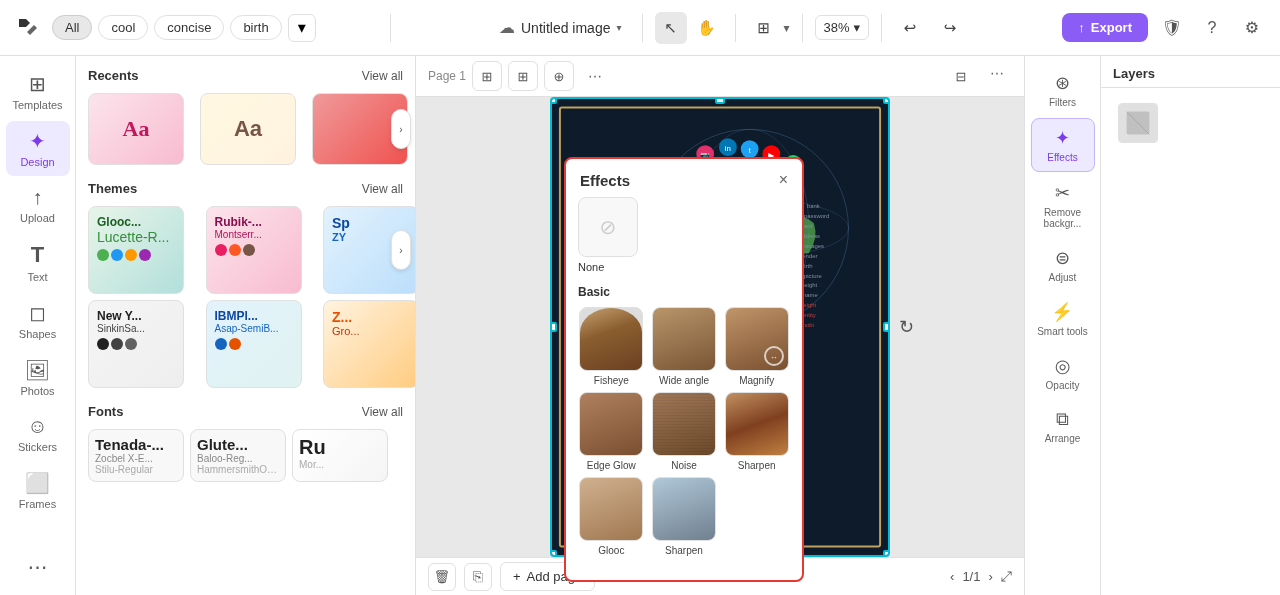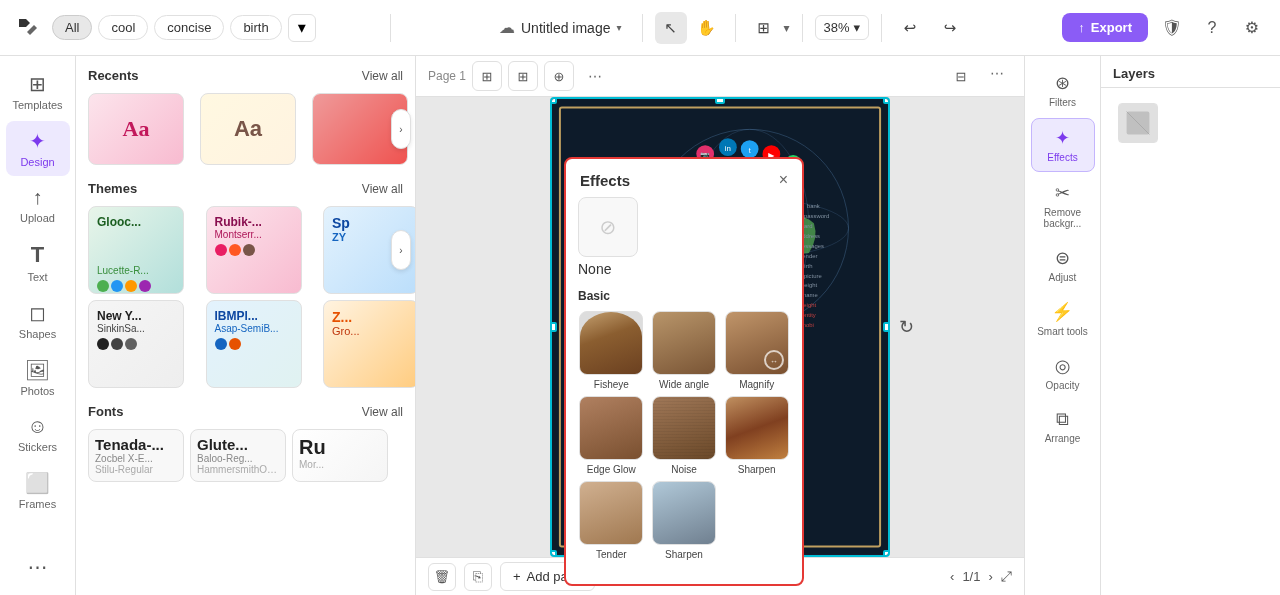--- a/index.html
+++ b/index.html
@@ -86,21 +86,21 @@
     .add-page-btn { display: flex; align-items: center; gap: 6px; padding: 6px 12px; border-radius: 6px; border: 1px solid #e0e0e0; background: #fff; cursor: pointer; font-size: 13px; color: #333; }
     .page-nav { margin-left: auto; display: flex; align-items: center; gap: 8px; font-size: 13px; color: #555; }
 
     
     .effects-panel { width: 240px; background: #fff; border: 2px solid #e53935; border-radius: 8px; position: absolute; top: 60px; right: 220px; z-index: 20; display: flex; flex-direction: column; overflow: hidden; }
     .effects-header { display: flex; align-items: center; justify-content: space-between; padding: 12px 14px 8px; }
     .effects-title { font-size: 15px; font-weight: 600; color: #333; }
     .effects-close { background: none; border: none; cursor: pointer; font-size: 16px; color: #666; }
     .effects-body { padding: 0 12px 12px; overflow-y: auto; flex: 1; }
     .effects-none-card { width: 60px; height: 60px; border: 1px solid #e0e0e0; border-radius: 8px; display: flex; align-items: center; justify-content: center; margin-bottom: 4px; cursor: pointer; background: #f8f8f8; }
-    .effects-none-label { font-size: 14px; color: #333; text-align: center; margin-bottom: 12px; }
+    .effects-none-label { font-size: 11px; color: #333; text-align: center; margin-bottom: 12px; }
     .effects-section-title { font-size: 12px; font-weight: 600; color: #333; margin-bottom: 8px; }
     .effects-grid { display: grid; grid-template-columns: 1fr 1fr 1fr; gap: 6px; margin-bottom: 12px; }
     .effect-item { display: flex; flex-direction: column; align-items: center; gap: 4px; cursor: pointer; }
     .effect-thumb { width: 64px; height: 64px; border-radius: 8px; overflow: hidden; border: 1px solid #e0e0e0; background: #ddd; }
     .effect-label { font-size: 10px; color: #444; text-align: center; }
 
     
     .right-sidebar { width: 76px; background: #fff; border-left: 1px solid #e0e0e0; display: flex; flex-direction: column; align-items: center; padding: 8px 0; gap: 2px; flex-shrink: 0; }
     .right-panel-btn { display: flex; flex-direction: column; align-items: center; gap: 3px; padding: 8px 6px; border-radius: 8px; cursor: pointer; width: 64px; }
     .right-panel-btn.active { background: #ede9fe; border: 1px solid #c4b5fd; }
@@ -246,21 +246,21 @@
 
     <div class="panel-section">
       <div class="panel-section-header">
         <span class="panel-section-title">Themes</span>
         <button class="view-all-btn">View all</button>
       </div>
       <div style="display:grid; grid-template-columns: 1fr 1fr 80px; gap: 12px; position:relative; margin-bottom: 6px;">
         <div class="theme-row-item" style="background: linear-gradient(135deg, #e8f5e9, #b2dfdb);">
           <div class="theme-inner">
             <div style="font-size:12px; font-weight:700; color:#1b5e20;">Glooc...</div>
-            <div style="font-size:10px; color:#388e3c;margin-top:36px;">Lucette-R...</div>
+            <div style="font-size:14px; color:#388e3c;">Lucette-R...</div>
             <div class="theme-colors">
               <div class="theme-color-dot" style="background:#4caf50;"></div>
               <div class="theme-color-dot" style="background:#2196f3;"></div>
               <div class="theme-color-dot" style="background:#ff9800;"></div>
               <div class="theme-color-dot" style="background:#9c27b0;"></div>
             </div>
           </div>
         </div>
         <div class="theme-row-item" style="background: linear-gradient(135deg, #fce4ec, #f8bbd0);">
           <div class="theme-inner">
@@ -411,21 +411,21 @@
               <div class="effect-thumb">
                 <div style="width:100%;height:100%; background: linear-gradient(160deg, #c09060 0%, #804020 50%, #c08040 100%);"></div>
               </div>
               <span class="effect-label">Sharpen</span>
             </div>
 
             <div class="effect-item">
               <div class="effect-thumb">
                 <div style="width:100%;height:100%; background: linear-gradient(160deg, #d0b090 0%, #a07850 100%); filter: blur(0.5px);"></div>
               </div>
-              <span class="effect-label">Tender</span>
+              <span class="effect-label">Glooc</span>
             </div>
 
             <div class="effect-item">
               <div class="effect-thumb">
                 <div style="width:100%;height:100%; background: linear-gradient(160deg, #b0c8d8 0%, #708090 100%);"></div>
               </div>
               <span class="effect-label">Sharpen</span>
             </div>
           </div>
         </div>

